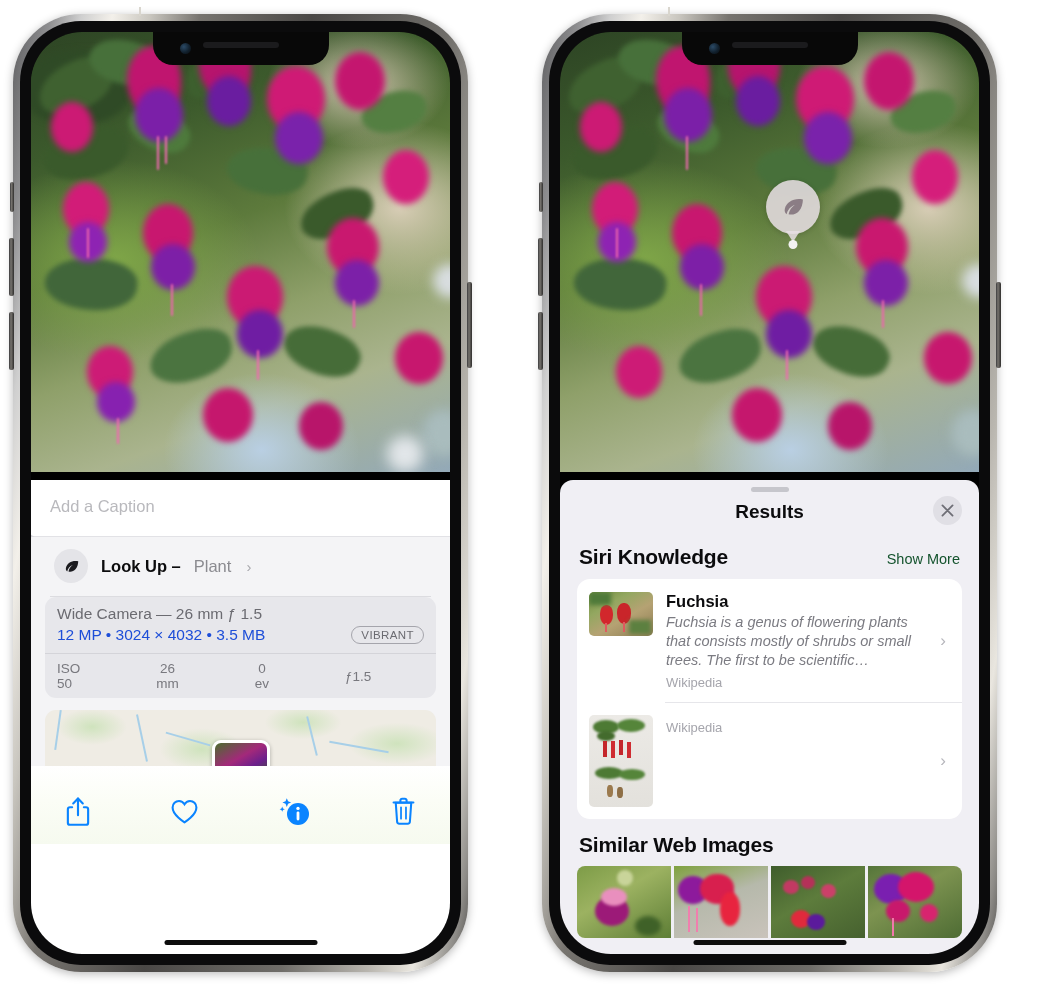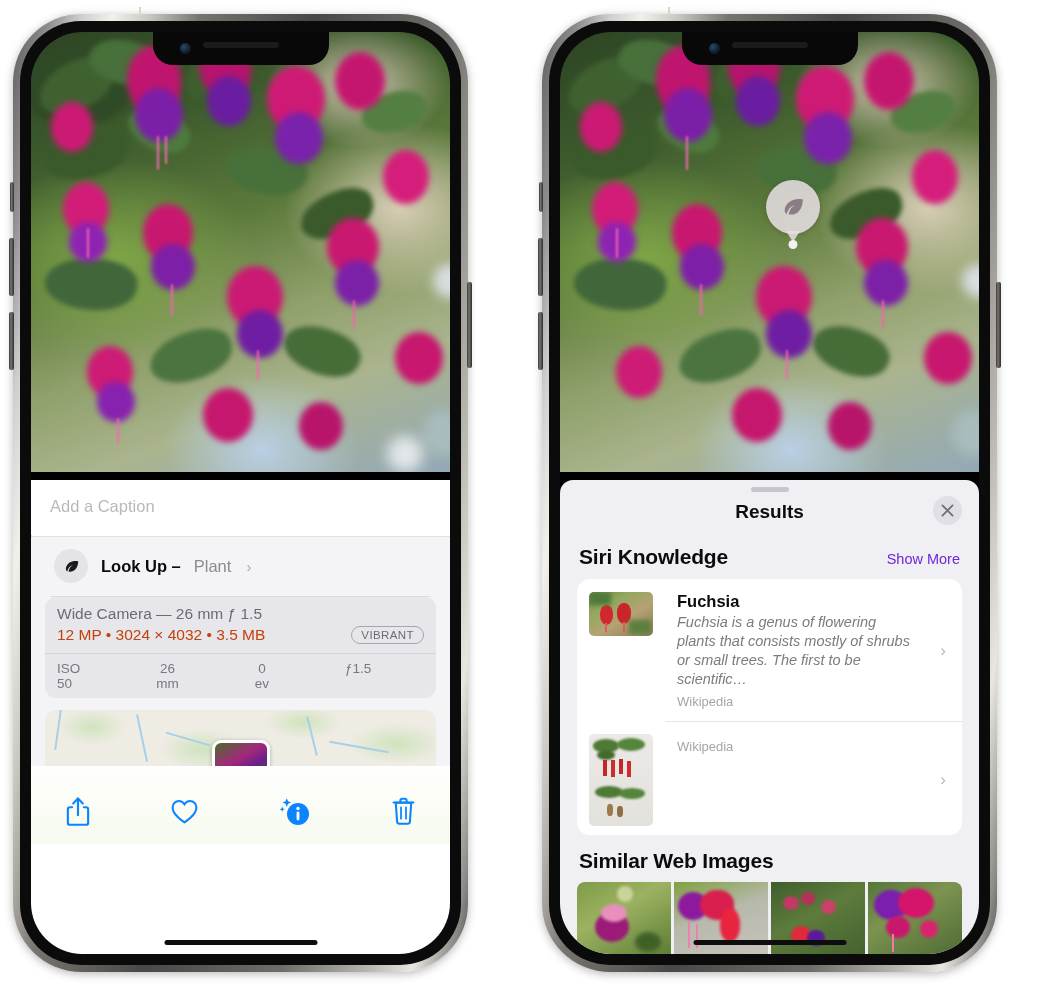--- a/index.html
+++ b/index.html
@@ -165,28 +165,28 @@
     border: 1.6px solid #84848b;
     display: flex; align-items: center; justify-content: center;
   }
   .raw-circle i {
     display:block; width: 9px; height: 9px; border-radius: 50%;
     border: 1.6px solid #84848b;
   }
   .cam-body { padding: 8px 12px 9px 12px; }
   .cam-line1 { font-size: 15.5px; color: #6b6b71; margin-bottom: 3px; }
   .cam-line2row { display: flex; align-items: center; justify-content: space-between; }
-  .cam-line2 { font-size: 15.5px; color: #c2410c; }
+  .cam-line2 { font-size: 15.5px; color: #1d4ed8; }
   .chip-vibrant {
     border: 1px solid #a5a5ac; color: #6b6b71;
     font-size: 11.5px; letter-spacing: .4px;
     padding: 2px 9px; border-radius: 10px;
   }
   .cam-exif {
-    display: flex; 
+    display: flex; align-items: center;
     border-top: 1px solid #d4d4d9;
     padding: 7px 10px;
     gap: 38px;
   }
   .exif-cell { flex: 1; text-align: center; font-size: 13.5px; color: #78787e; }
   .exif-cell:first-child { text-align: left; padding-left: 2px; }
   .exif-cell:last-child  { text-align: right; padding-right: 2px; }
   .exif-sep { width: 1px; height: 13px; background: #cacace; }
 
   
@@ -248,27 +248,27 @@
     position: absolute; right: 17px; top: 4px;
     width: 29px; height: 29px; border-radius: 50%;
     background: #e0dfe5;
     display: flex; align-items: center; justify-content: center;
   }
   .section-head {
     display: flex; align-items: baseline; justify-content: space-between;
     padding: 9px 19px 10px 19px;
   }
   .section-title { font-size: 21px; font-weight: 700; color: #0b0b0d; letter-spacing: -.2px; }
-  .show-more { font-size: 14.5px; color: #6d28d9; }
+  .show-more { font-size: 14.5px; color: #14532d; }
 
   .knowledge-card {
     margin: 0 17px; background: #ffffff; border-radius: 13px;
     overflow: hidden;
   }
-  .k-row { display: flex; align-items: flex-start; gap: 24px; padding: 13px 12px 12px 12px; position: relative; }
+  .k-row { display: flex; align-items: flex-start; gap: 13px; padding: 13px 12px 12px 12px; position: relative; }
   .k-row + .k-row::before {
     content: ""; position: absolute; left: 88px; right: 0; top: 0; height: 1px; background: #e6e6ea;
   }
   .k-thumb { width: 64px; height: 44px; border-radius: 5px; flex: none; overflow: hidden; position: relative; }
   .k-thumb.tall { width: 64px; height: 92px; }
   .k-text { flex: 1; min-width: 0; }
   .k-title { font-size: 16.5px; font-weight: 700; color: #0c0c0e; margin-bottom: 2px; }
   .k-desc { font-size: 14.5px; line-height: 1.32; color: #7b7b82; }
   .k-src  { font-size: 13px; color: #a5a5ac; margin-top: 5px; }
   .k-chev { align-self: center; color: #b6b6bc; font-size: 17px; padding-right: 4px; }

